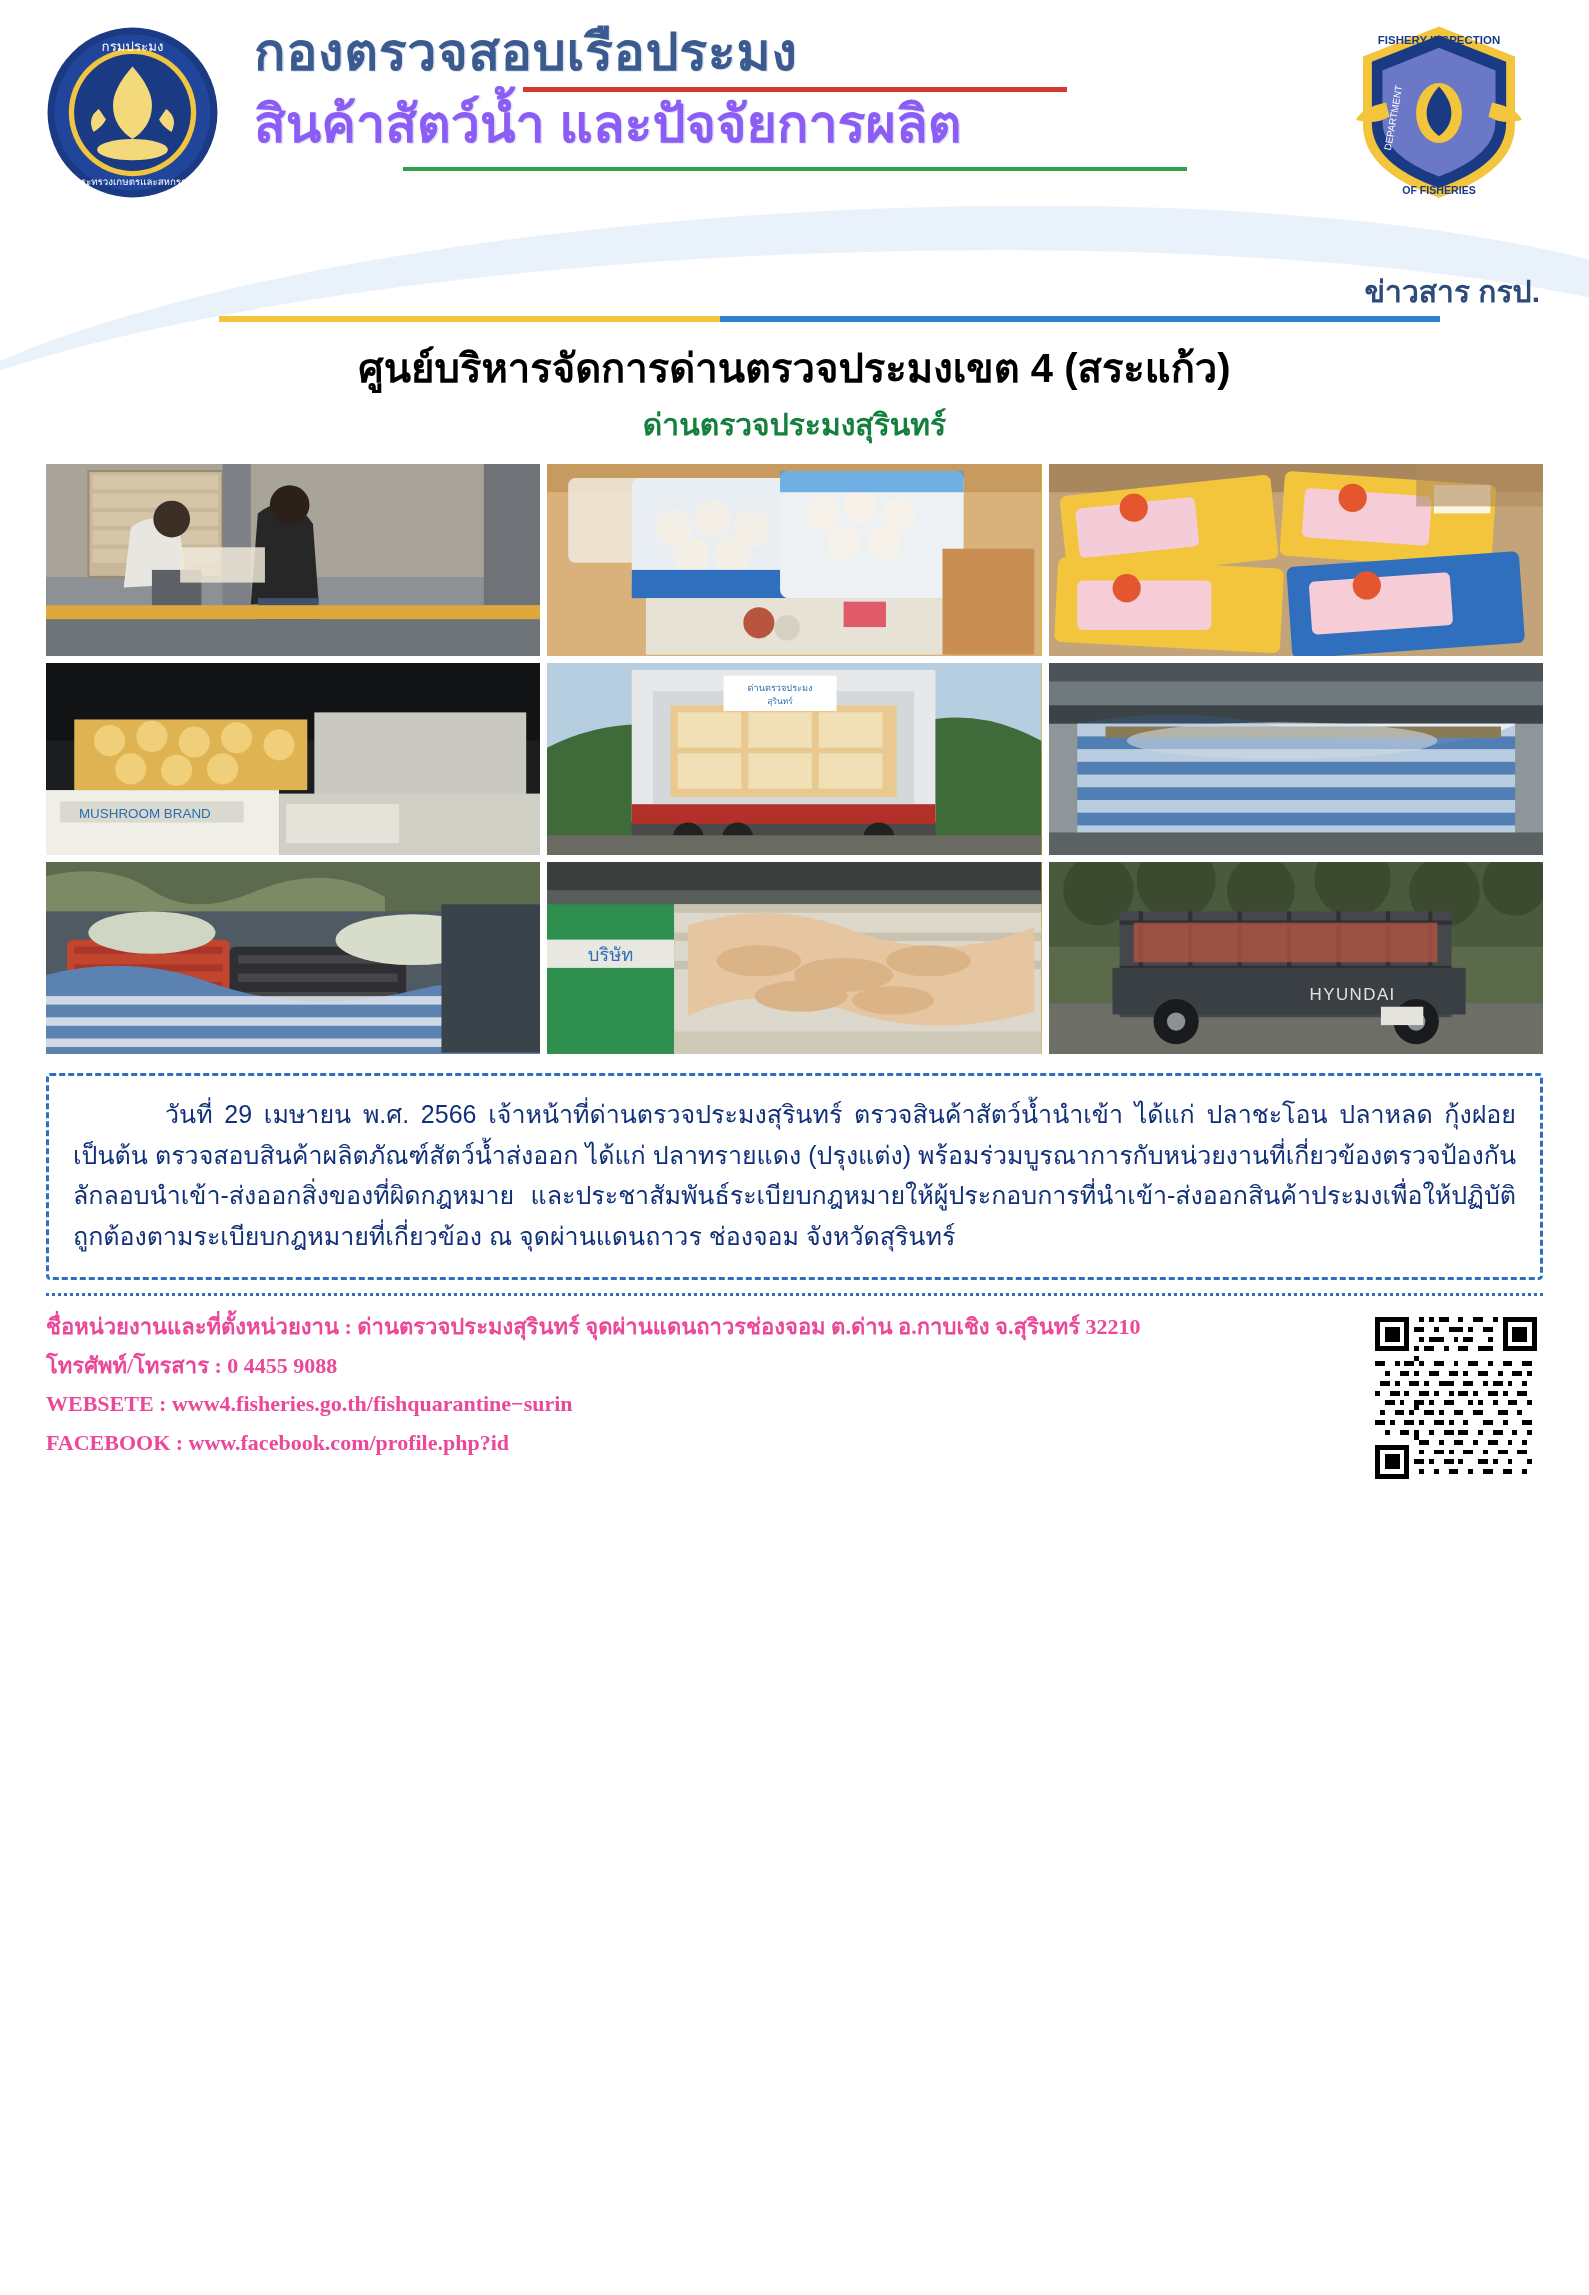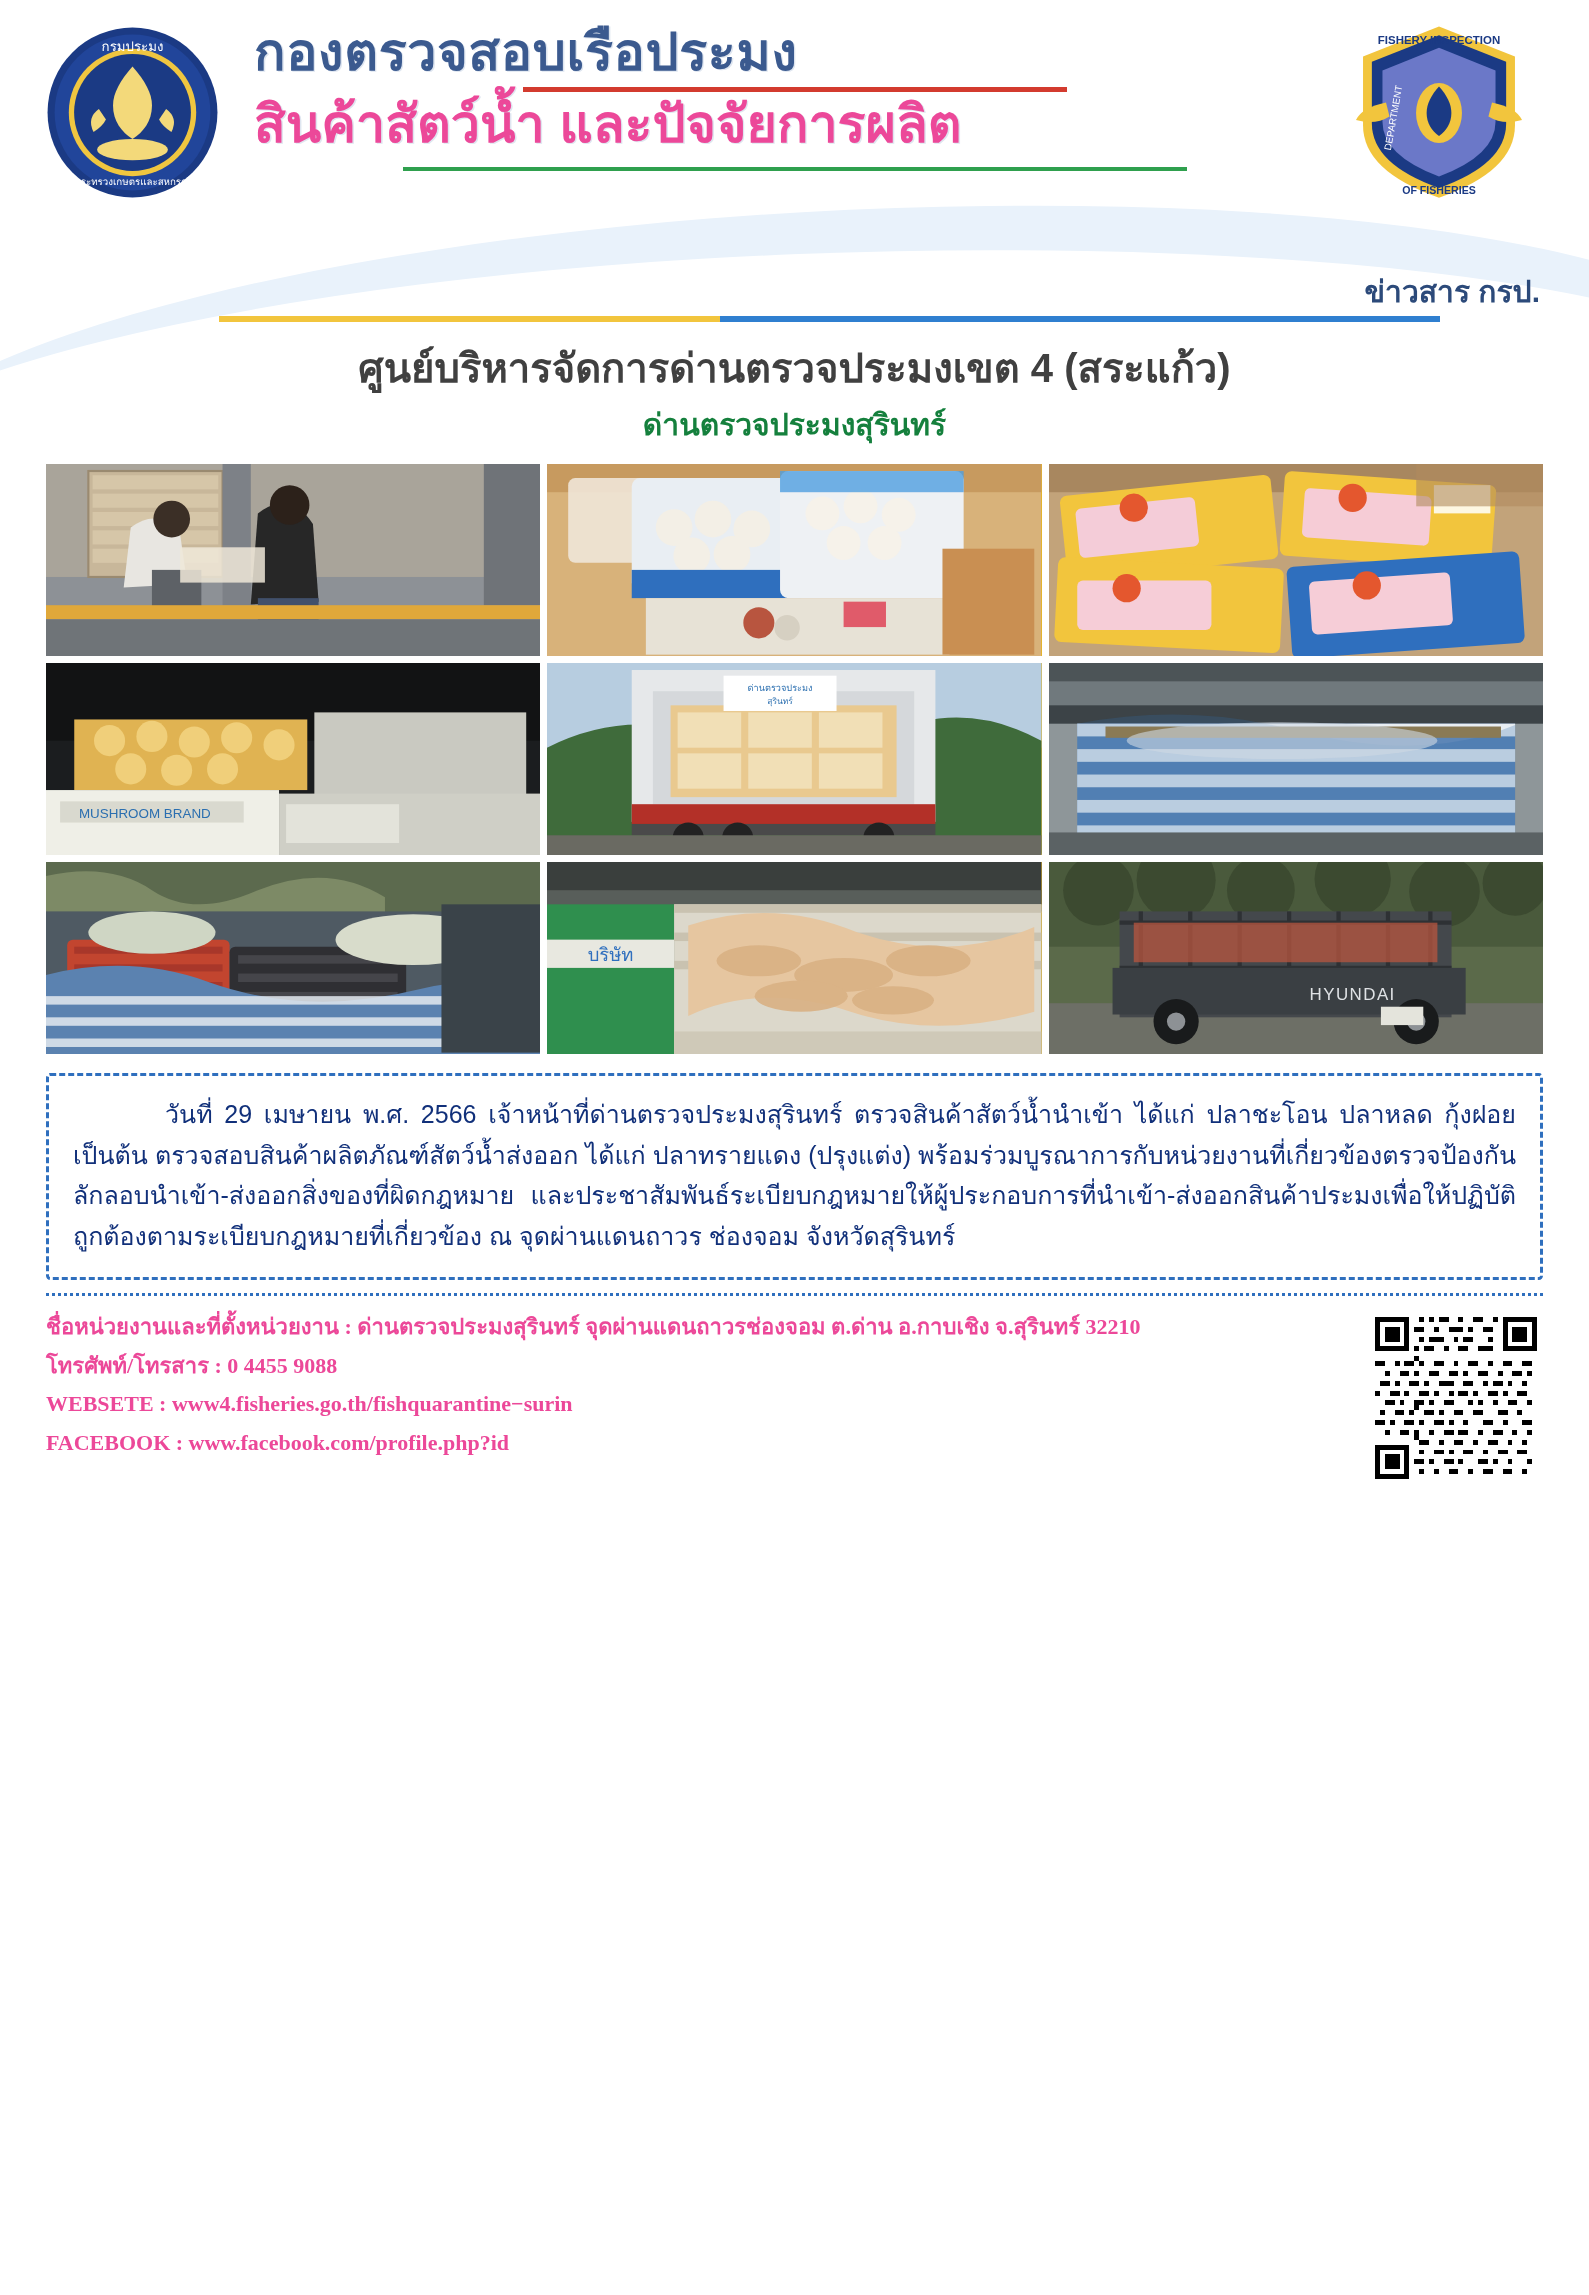--- a/index.html
+++ b/index.html
@@ -82,21 +82,21 @@
     font-size: 52px;
     font-weight: bold;
     color: #3b5a8f;
     letter-spacing: 0.7px;
     line-height: 1.1;
     text-shadow: 1.4px 1.4px 0 #dfe6f0;
   }
   .head-line2 {
     font-size: 52px;
     font-weight: bold;
-    color: #ec4899;
+    color: #8b5cf6;
     line-height: 1.25;
     text-shadow: 1.4px 1.4px 0 #dfe6f0;
   }
   .rule-red {
     margin: 5.7px auto 0 auto;
     width: 544px;
     height: 5px;
     background: #d33b2f;
   }
   .rule-green {
@@ -132,21 +132,21 @@
 
   
   .sub-block {
     position: relative;
     z-index: 3;
     text-align: center;
     margin-top: 10px;
   }
   .sub-line1 {
     font-size: 40px;
-    color: #404040;
+    color: #000000;
     font-weight: bold;
     line-height: 1.3;
   }
   .sub-line2 {
     font-size: 30px;
     color: #15803d;
     font-weight: bold;
     margin-top: 11.3px;
     line-height: 1.3;
   }

